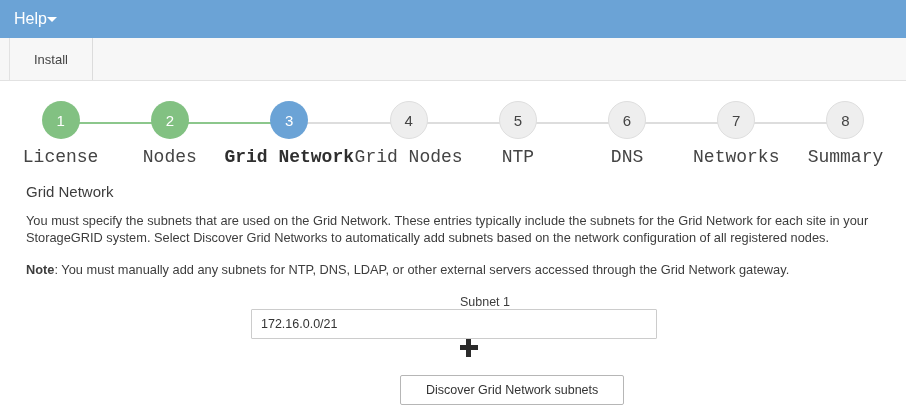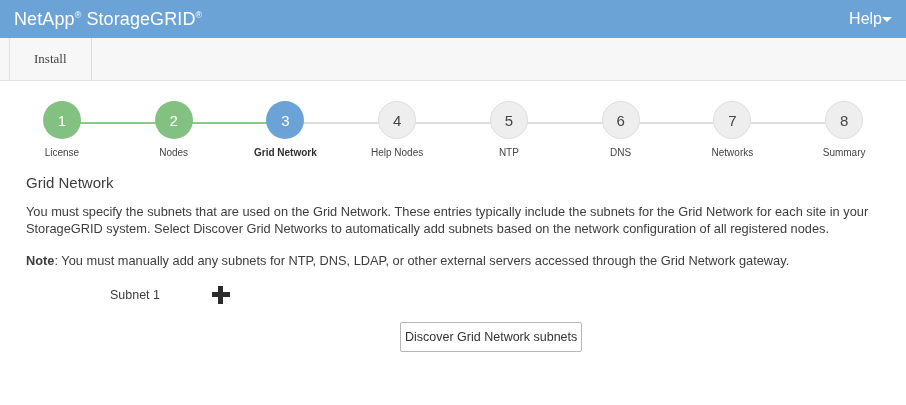--- a/index.html
+++ b/index.html
@@ -58,21 +58,20 @@
   }
 
   
   .tab-bar {
     height: 43px;
     background: #86efac;
     border-bottom: 1px solid #e2e2e2;
     display: flex;
     align-items: stretch;
     box-sizing: border-box;
-    font-family: Liberation Serif, serif;
   }
   .tab-spacer-left {
     width: 9px;
     border-right: 1px solid #e2e2e2;
     background: #f7f7f7;
   }
   .tab-item {
     display: flex;
     align-items: center;
     padding: 0 24px;
@@ -128,23 +127,24 @@
     background: #6ba3d6;
     color: #ffffff;
   }
   .circle.todo {
     background: #eeeeee;
     color: #444444;
     border: 1px solid #dedede;
   }
   .step-label {
     margin-top: 8px;
-    font-size: 10px;
+    font-size: 18px;
     color: #444444;
     white-space: nowrap;
+    font-family: Liberation Mono, monospace;
   }
   .step-label.current {
     font-weight: bold;
     color: #2f2f2f;
   }
 
   
   .content {
     padding: 16px 24px 0 26px;
   }
@@ -167,20 +167,21 @@
     color: #3d3d3d;
     margin: 0 0 16px 0;
   }
   .note-line b { font-weight: bold; }
 
   
   .subnet-row {
     display: flex;
     align-items: center;
     margin-top: 16px;
+    flex-direction: column;
   }
   .subnet-label {
     width: 156px;
     text-align: right;
     padding-right: 22px;
     font-size: 12.5px;
     color: #3d3d3d;
     box-sizing: border-box;
   }
   .subnet-input {
@@ -216,38 +217,35 @@
     top: 0; left: 6px; height: 18px; width: 5px;
   }
 
   .button-row {
     display: flex;
     margin-top: 18px;
   }
   .button-row .gutter { width: 374px; }
   .discover-btn {
     height: 30px;
-    padding: 0 4px;
+    padding: 0 25px;
     background: #ffffff;
     border: 1px solid #b6b6b6;
     border-radius: 2px;
     font-family: "Liberation Sans", sans-serif;
     font-size: 12.5px;
     color: #333333;
     cursor: pointer;
     white-space: nowrap;
   }
 </style>
 </head>
 <body>
 
 <div class="app-header">
-  <div class="brand">
-    <span>NetApp</span><sup>®</sup><span class="brand-word2">StorageGRID</span><sup>®</sup>
-  </div>
   <div class="help-menu">
     <span>Help</span>
     <span class="caret-down"></span>
   </div>
 </div>
 
 <div class="tab-bar">
   <div class="tab-spacer-left"></div>
   <div class="tab-item">
     <span>Install</span>
@@ -282,21 +280,21 @@
     </div>
     <div class="step-label current">Grid Network</div>
   </div>
 
   <div class="step">
     <div class="conn left"></div>
     <div class="conn right"></div>
     <div class="circle todo">
       <span>4</span>
     </div>
-    <div class="step-label">Help Nodes</div>
+    <div class="step-label">Grid Nodes</div>
   </div>
 
   <div class="step">
     <div class="conn left"></div>
     <div class="conn right"></div>
     <div class="circle todo">
       <span>5</span>
     </div>
     <div class="step-label">NTP</div>
   </div>
@@ -334,20 +332,21 @@
   <h2 class="section-title">Grid Network</h2>
 
   <p class="para">You must specify the subnets that are used on the Grid Network. These entries typically include the subnets for the Grid Network for each site in your StorageGRID system. Select Discover Grid Networks to automatically add subnets based on the network configuration of all registered nodes.</p>
 
   <p class="note-line">
     <b>Note</b><span>: You must manually add any subnets for NTP, DNS, LDAP, or other external servers accessed through the Grid Network gateway.</span>
   </p>
 
   <div class="subnet-row">
     <div class="subnet-label">Subnet 1</div>
+    <input class="subnet-input" type="text" value="172.16.0.0/21" style="">
     <div class="plus-btn"></div>
   </div>
 
   <div class="button-row">
     <div class="gutter"></div>
     <button class="discover-btn">Discover Grid Network subnets</button>
   </div>
 
 </div>
 

